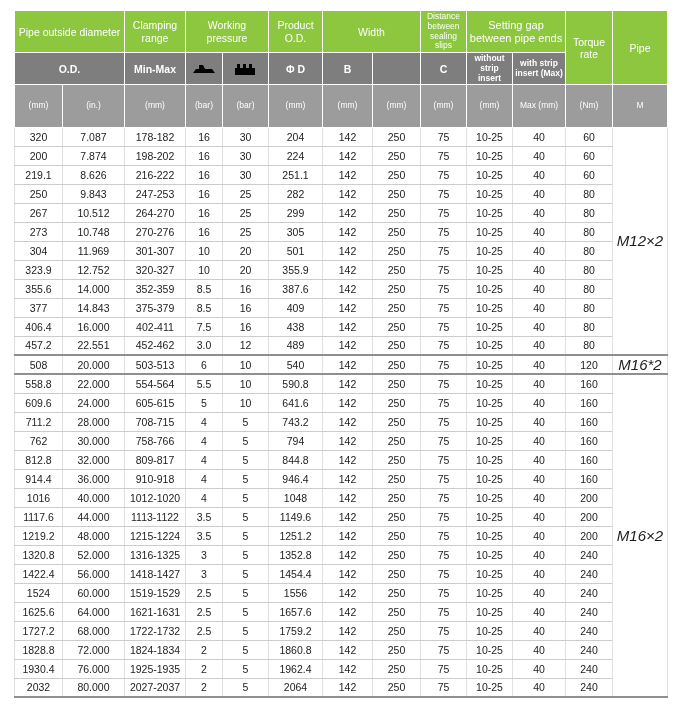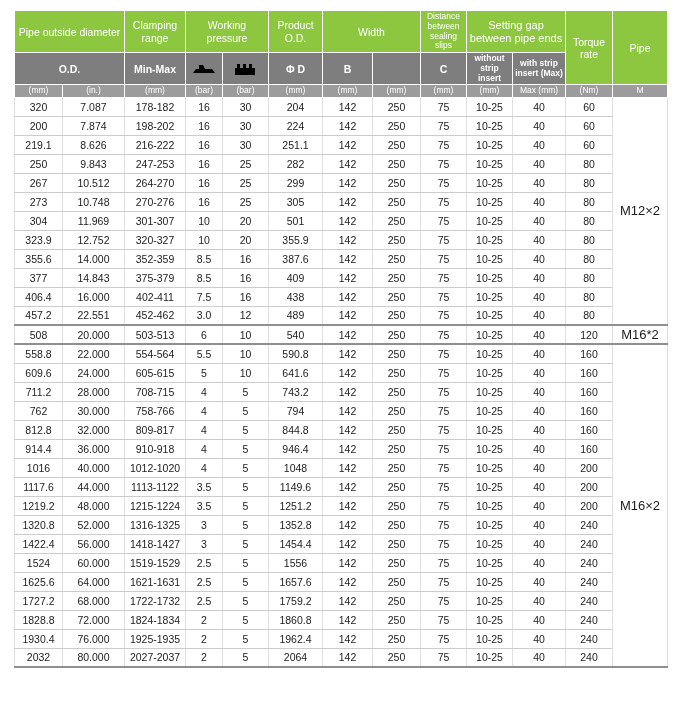--- a/index.html
+++ b/index.html
@@ -25,34 +25,34 @@
   thead th{
     font-weight:normal;color:#ffffff;text-align:center;vertical-align:middle;
     border:1px solid #ffffff;padding:1px 2px;line-height:1.15;
   }
   th.green{background:var(--green);font-size:10.5px;}
   th.gray{background:var(--gray);font-size:10.5px;font-weight:bold;}
   th.small{font-size:8.5px;}
   th.tiny{font-size:11px;}
   tr.units td{
     background:var(--units_gray);color:#ffffff;font-size:8.5px;
-    text-align:center;border:1px solid #ffffff;padding:1px 0;line-height:1.1;
+    text-align:center;border:1px solid #ffffff;padding:16px 0;line-height:1.1;
   }
   
   tbody td{
     text-align:center;vertical-align:middle;
     font-size:10.5px;color:var(--text);
     height:19px;padding:0 1px;
     border-left:1px solid var(--vline);
     border-right:1px solid var(--vline);
     border-bottom:1px solid var(--border);
     background:#ffffff;white-space:nowrap;overflow:hidden;
   }
   tbody tr.group-start td{border-top:2px solid var(--heavy);}
-  tbody td.bolt{font-size:13px;}
+  tbody td.bolt{font-size:15px;font-style:italic;}
   table{border-bottom:2px solid var(--heavy);}
   .icon-cell svg{display:block;margin:0 auto;}
 </style>
 </head>
 <body>
 
 <div class="wrap">
   <table>
     <colgroup>
       <col style="width:48px">

